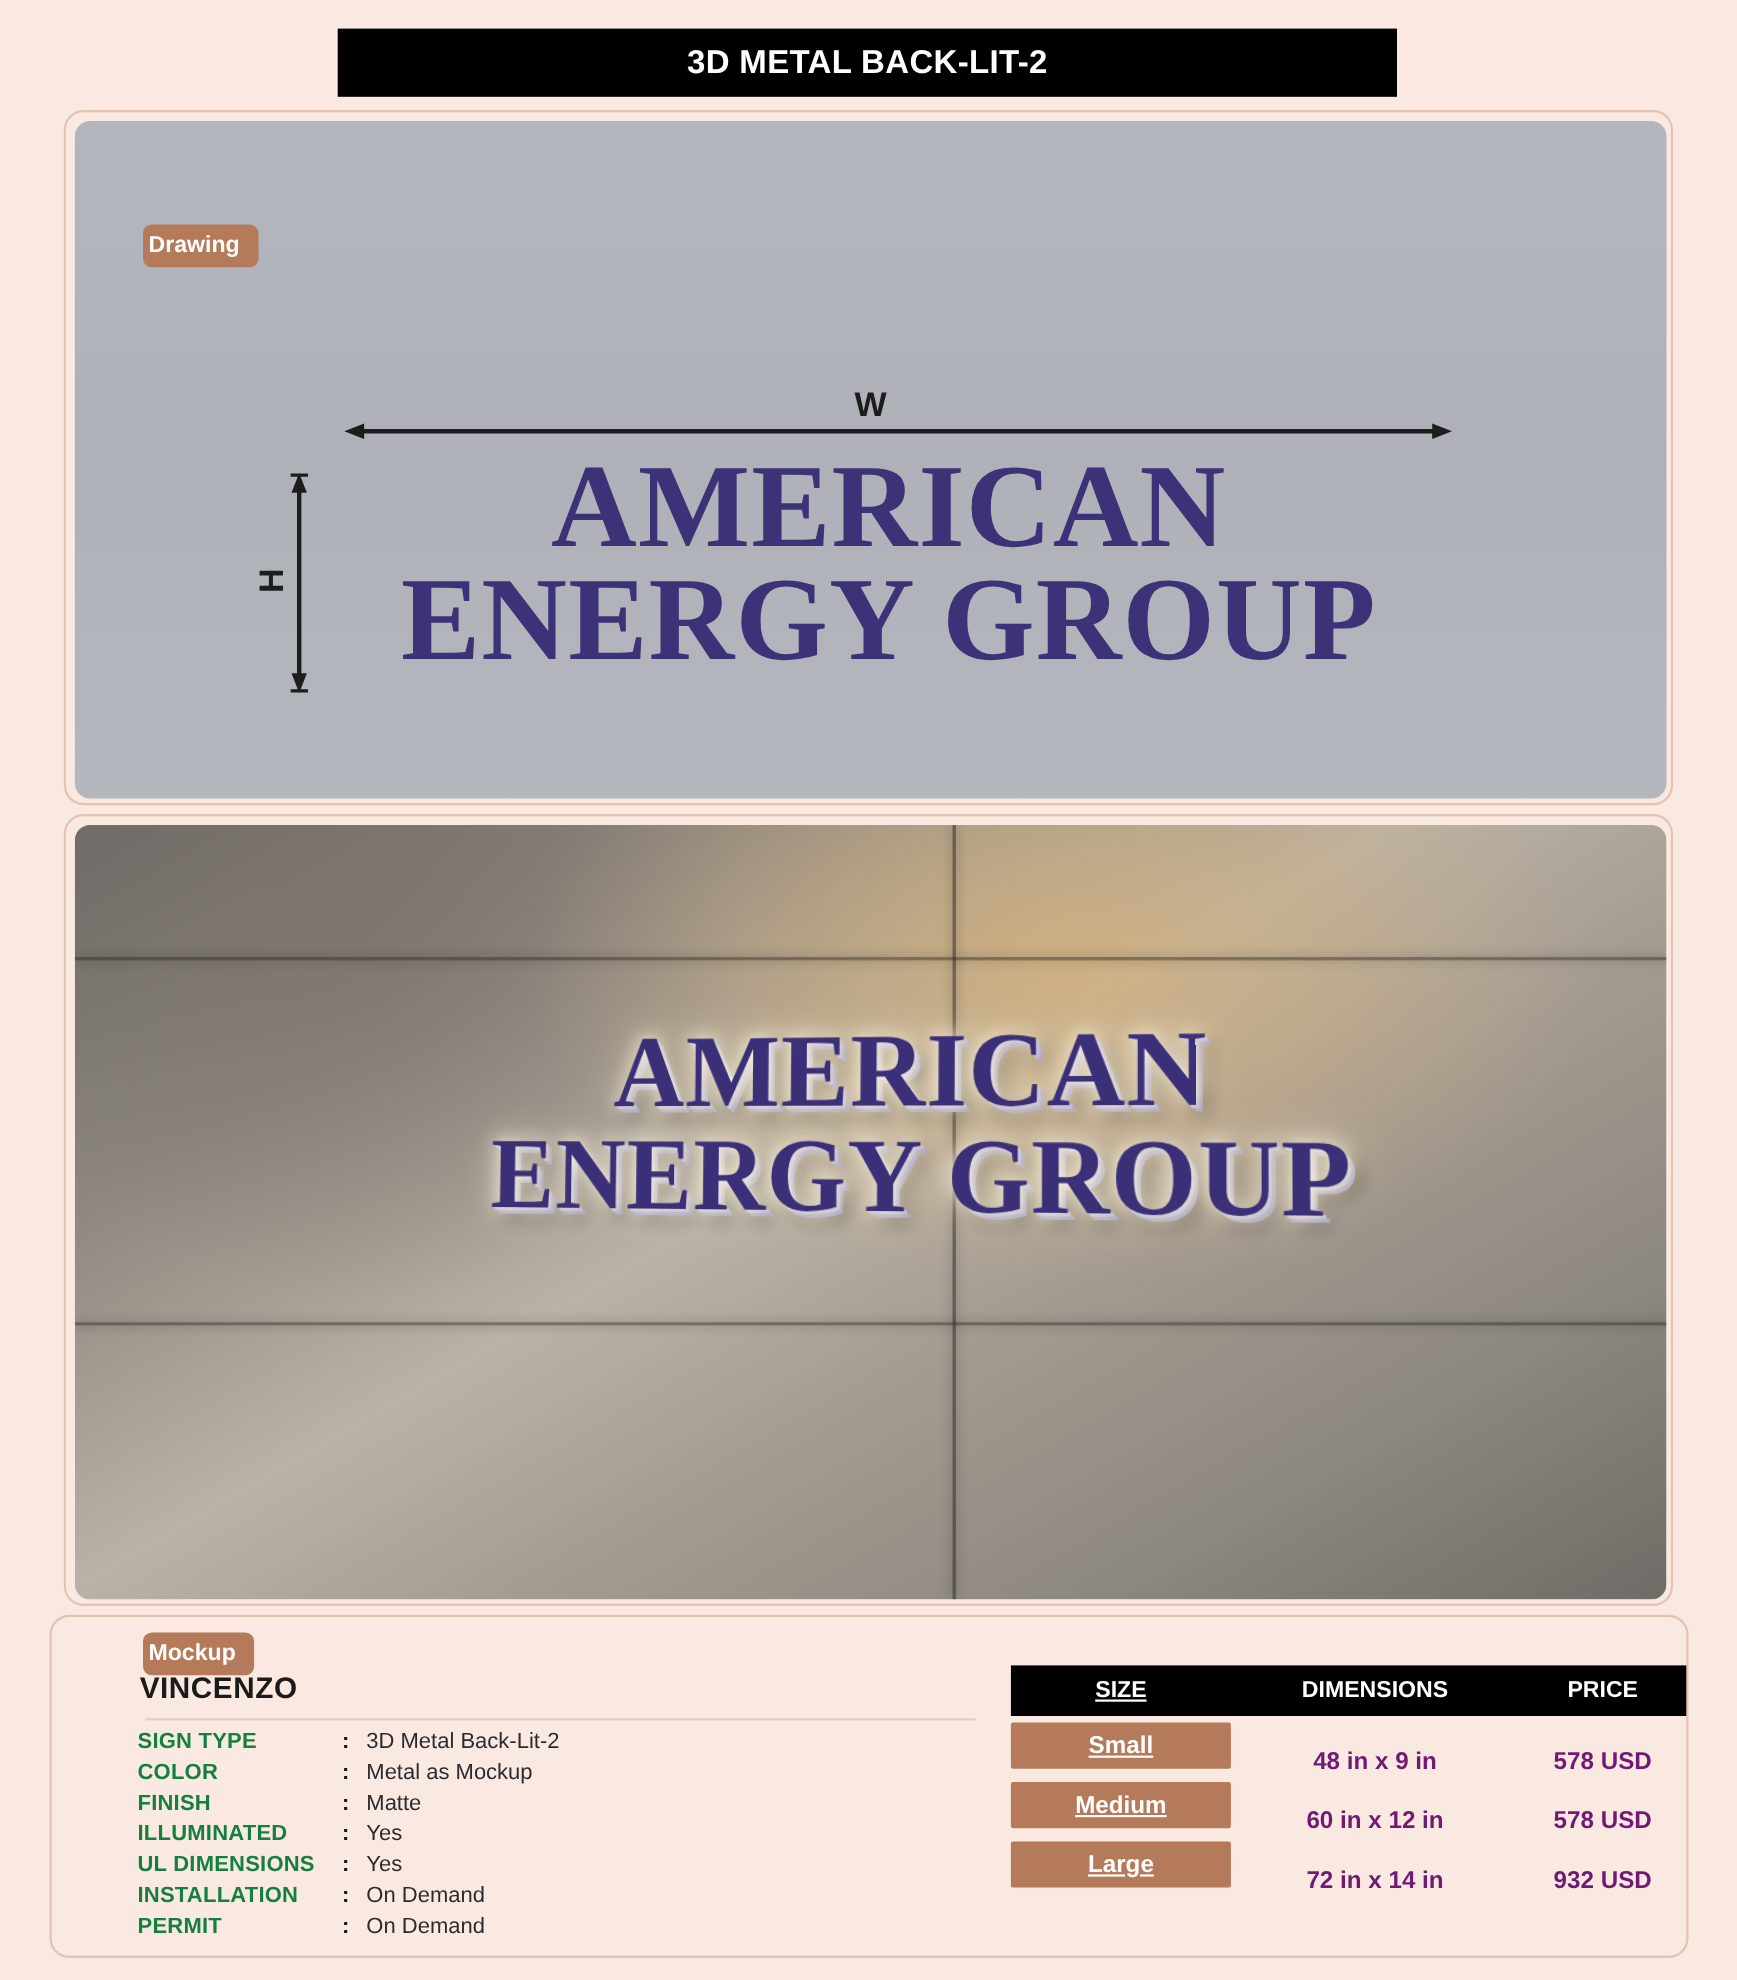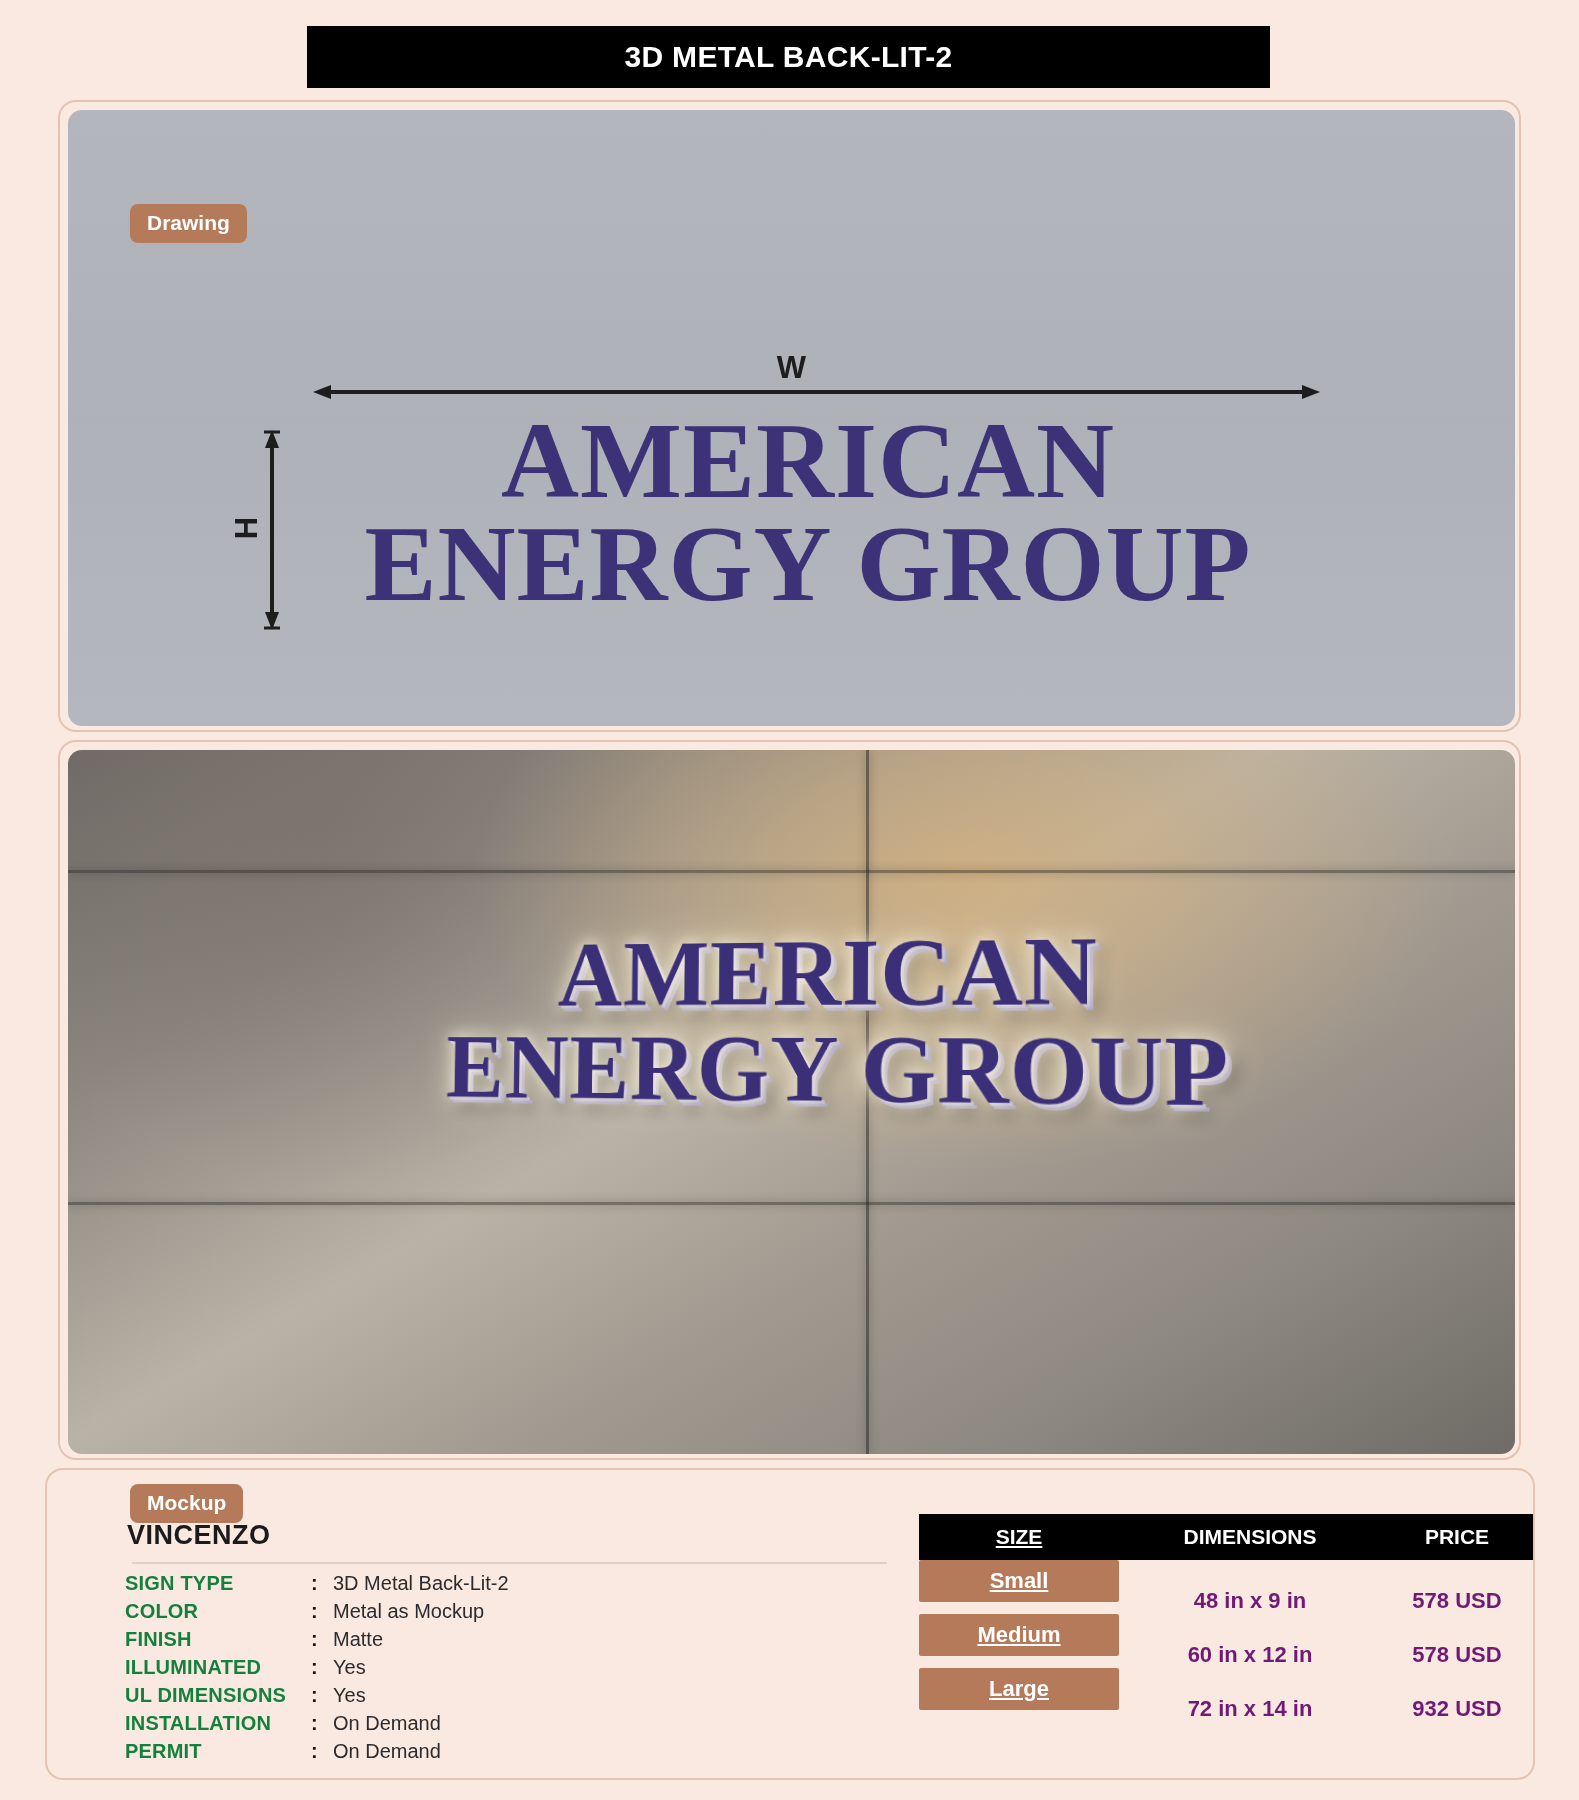--- a/index.html
+++ b/index.html
@@ -36,21 +36,21 @@
     border: 2px solid #e4c3b2;
     border-radius: 18px;
     background: #fae9e1;
   }
   .panel-tag {
     position: absolute;
     background: #b57a5a;
     color: #ffffff;
     font-size: 21px;
     font-weight: bold;
-    padding: 7px 17px 8px 17px;
+    padding: 7px 17px 8px 5px;
     border-radius: 8px;
     z-index: 5;
     white-space: nowrap;
   }
 
   
   #drawing-panel {
     left: 58px;
     top: 100px;
     width: 1463px;
@@ -228,20 +228,21 @@
     background: #000000;
     color: #ffffff;
     height: 46px;
     align-items: center;
     font-weight: bold;
     font-size: 21px;
   }
   .pt-row {
     display: flex;
     height: 54px;
+    align-items: center;
   }
   .c-size {
     width: 200px;
     text-align: center;
     text-decoration: underline;
   }
   .c-dim {
     width: 262px;
     text-align: center;
   }

